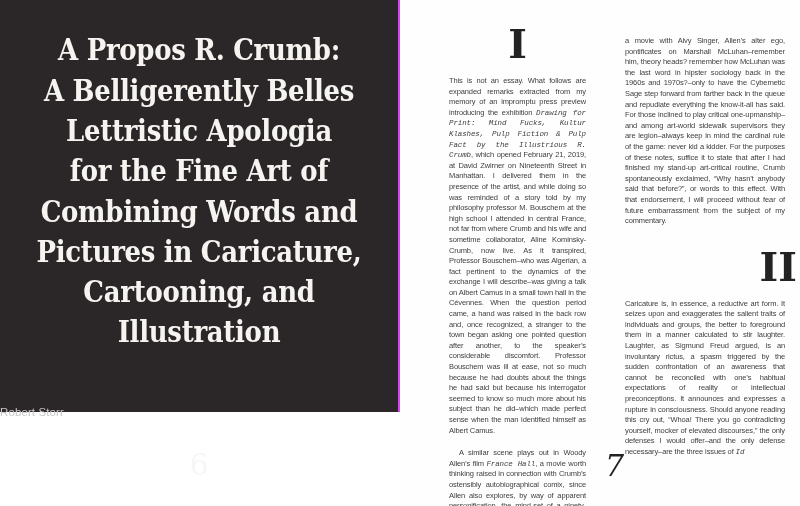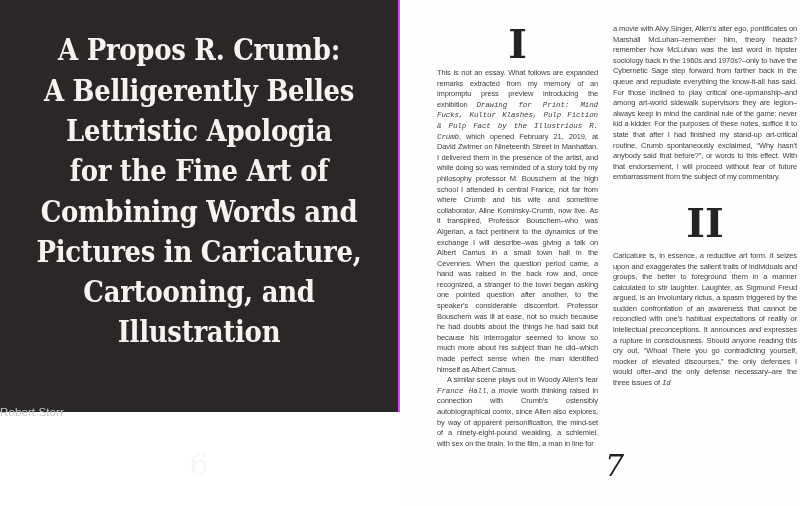--- a/index.html
+++ b/index.html
@@ -86,23 +86,24 @@
     font-weight: 700;
     font-size: 40px;
     line-height: 40px;
     color: #242323;
     text-align: center;
     margin: 0 0 4px 0;
   }
   .col-2 .section-heading {
     margin-top: 20px;
     margin-bottom: 8px;
+    text-align: right;
   }
   .body-para {
-    margin: 0;
+    margin: 12px;
     font-size: 7.5px;
     line-height: 10.6px;
     letter-spacing: -0.12px;
     color: #3e3e3e;
     text-align: justify;
     text-justify: inter-word;
   }
   .body-para.indent { text-indent: 10px; }
   .body-para i { font-style: italic; font-family: Liberation Mono, monospace; }
 
@@ -138,21 +139,21 @@
         <div class="title-line">Illustration</div>
       </div>
     <div class="author">Robert Storr</div>
     <div class="page-num-left">6</div>
   </div>
 
   <div class="right-page">
     <div class="text-col col-1">
         <div class="section-heading">I</div>
         <p class="body-para"><span>This is not an essay. What follows are expanded remarks extracted from my memory of an impromptu press preview introducing the exhibition </span><i>Drawing for Print: Mind Fucks, Kultur Klashes, Pulp Fiction &amp; Pulp Fact by the Illustrious R. Crumb</i><span>, which opened February 21, 2019, at David Zwirner on Nineteenth Street in Manhattan. I delivered them in the presence of the artist, and while doing so was reminded of a story told by my philosophy professor M. Bouschem at the high school I attended in central France, not far from where Crumb and his wife and sometime collaborator, Aline Kominsky-Crumb, now live. As it transpired, Professor Bouschem–who was Algerian, a fact pertinent to the dynamics of the exchange I will describe–was giving a talk on Albert Camus in a small town hall in the Cévennes. When the question period came, a hand was raised in the back row and, once recognized, a stranger to the town began asking one pointed question after another, to the speaker’s considerable discomfort. Professor Bouschem was ill at ease, not so much because he had doubts about the things he had said but because his interrogator seemed to know so much more about his subject than he did–which made perfect sense when the man identified himself as Albert Camus.</span></p>
-        <p class="body-para indent"><span>A similar scene plays out in Woody Allen’s fear </span><i>France Hall</i><span>, a movie worth thinking raised in connection with Crumb’s ostensibly autobiographical comix, since Allen also explores, by way of apparent personification, the mind-set of a ninety-eight-pound weakling, a schlemiel, with sex on the brain. In the film, a man in line for</span></p>
+        <p class="body-para indent"><span>A similar scene plays out in Woody Allen’s film </span><i>France Hall</i><span>, a movie worth thinking raised in connection with Crumb’s ostensibly autobiographical comix, since Allen also explores, by way of apparent personification, the mind-set of a ninety-eight-pound weakling, a schlemiel, with sex on the brain. In the film, a man in line for</span></p>
       </div>
     <div class="text-col col-2">
         <p class="body-para"><span>a movie with Alvy Singer, Allen’s alter ego, pontificates on Marshall McLuhan–remember him, theory heads? remember how McLuhan was the last word in hipster sociology back in the 1960s and 1970s?–only to have the Cybernetic Sage step forward from farther back in the queue and repudiate everything the know-it-all has said. For those inclined to play critical one-upmanship–and among art-world sidewalk supervisors they are legion–always keep in mind the cardinal rule of the game: never kid a kidder. For the purposes of these notes, suffice it to state that after I had finished my stand-up art-critical routine, Crumb spontaneously exclaimed, “Why hasn’t anybody said that before?”, or words to this effect. With that endorsement, I will proceed without fear of future embarrassment from the subject of my commentary.</span></p>
         <div class="section-heading">II</div>
         <p class="body-para"><span>Caricature is, in essence, a reductive art form. It seizes upon and exaggerates the salient traits of individuals and groups, the better to foreground them in a manner calculated to stir laughter. Laughter, as Sigmund Freud argued, is an involuntary rictus, a spasm triggered by the sudden confrontation of an awareness that cannot be reconciled with one’s habitual expectations of reality or intellectual preconceptions. It announces and expresses a rupture in consciousness. Should anyone reading this cry out, “Whoa! There you go contradicting yourself, mocker of elevated discourses,” the only defenses I would offer–and the only defense necessary–are the three issues of </span><i>Id</i></p>
       </div>
     <div class="page-num-right">7</div>
   </div>
 
 </div>

